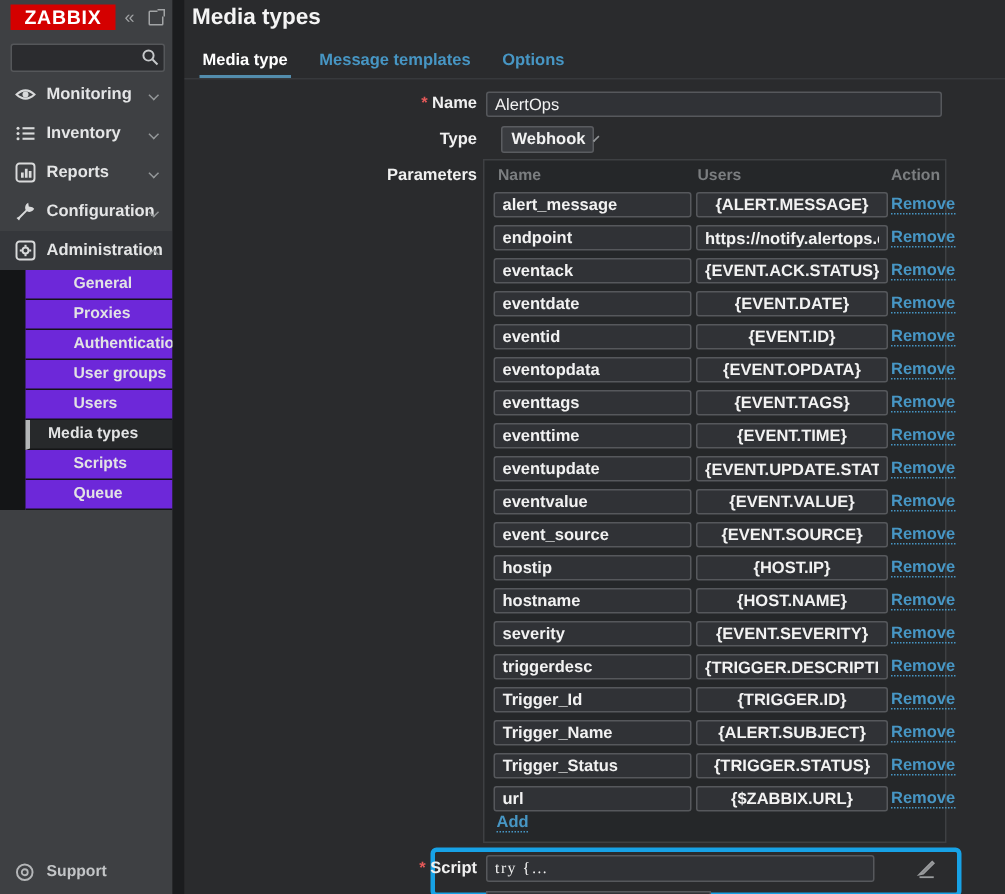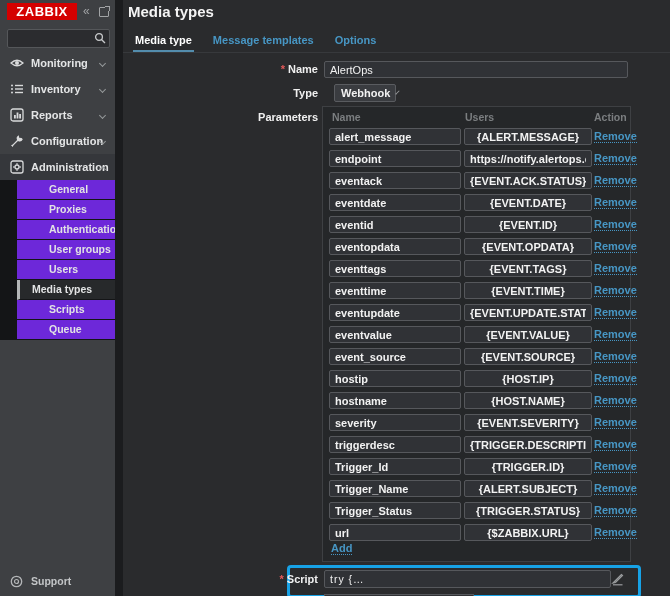--- a/index.html
+++ b/index.html
@@ -60,22 +60,22 @@
   .prow{position:relative;height:22px;}
   .prow .pname{position:absolute;left:6px;top:2px;width:132px;height:17px;font-weight:bold;}
   .prow .pvalue{position:absolute;left:141px;top:2px;width:128px;height:17px;font-weight:bold;white-space:nowrap;overflow:hidden;text-align:center;}
   .link{color:#4796c4;font-size:11px;font-weight:bold;text-decoration:none;border-bottom:1px dotted #4796c4;cursor:pointer;}
   .prow .remove{position:absolute;left:271px;top:4px;}
   .add-link{position:absolute;left:8px;bottom:6px;}
   
   .annotation{position:absolute;left:164px;top:565px;width:348px;height:27px;
               border:3px solid #17a2e6;border-radius:4px;box-sizing:content-box;pointer-events:none;}
   #script-label{top:573px;}
-  #script-input{position:absolute;left:201px;top:570px;width:287px;height:18px;
-                font-family:Liberation Sans, sans-serif;font-size:10.5px;letter-spacing:1px;}
+  #script-input{position:absolute;left:201px;top:570px;width:259px;height:18px;
+                font-family:Liberation Serif, serif;font-size:10.5px;letter-spacing:1px;}
   .pencil{position:absolute;left:487px;top:572px;width:14px;height:14px;cursor:pointer;}
   .next-field-sliver{position:absolute;left:201px;top:594px;width:150px;height:4px;
                      background:#303236;border:1px solid #56585c;box-sizing:border-box;}
   .rounded-sq{fill:none;stroke:#d9dadb;stroke-width:1.3;}
 </style>
 </head>
 <body>
 
 <div class="sidebar">
   <div class="logo">ZABBIX</div>

